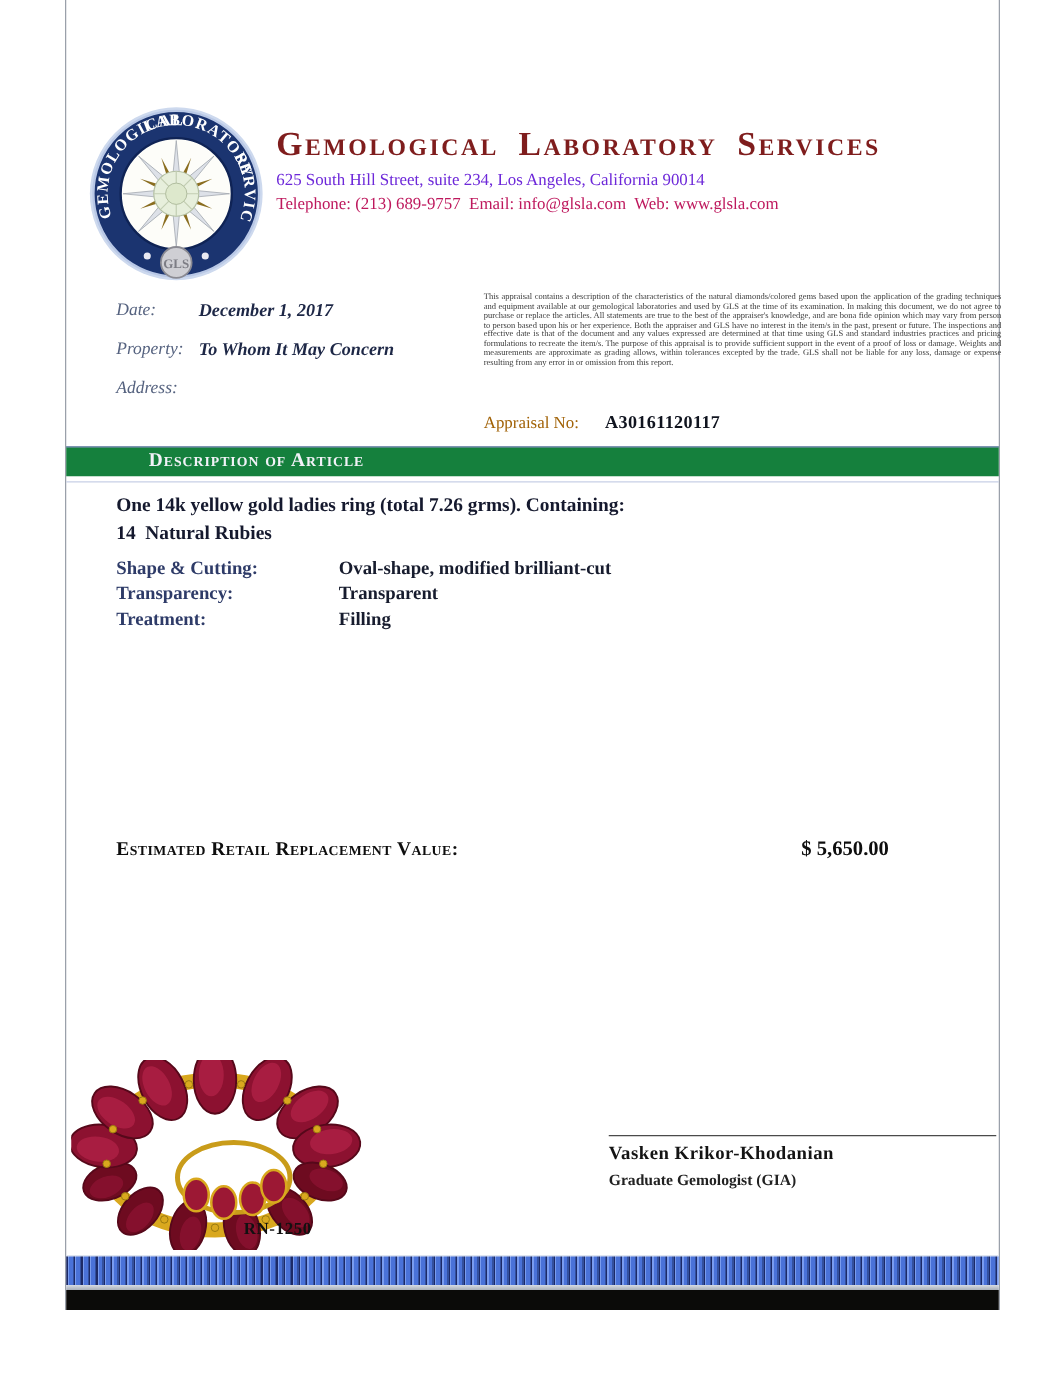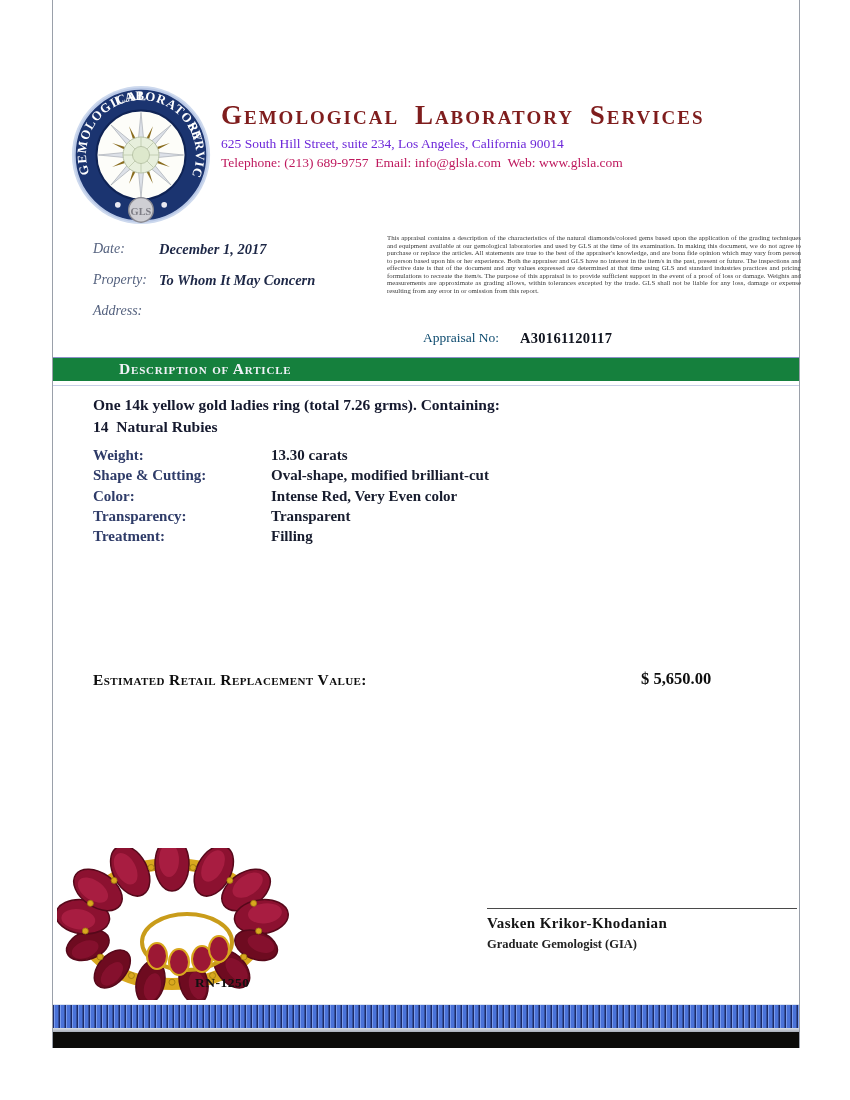--- a/index.html
+++ b/index.html
@@ -28,21 +28,21 @@
   .info-left { position:absolute; left:40px; top:241px; width:290px; }
   .info-row { display:flex; margin-bottom:14px;font-style:italic; }
   .info-label { width:66px; font-size:14px; color:#55627f; }
   .info-value { font-size:14.5px; font-weight:bold; color:#1d2746; }
   .disclaimer {
     position:absolute; left:334px; top:234px; width:414px;
     font-size:6.8px; line-height:7.5px; color:#3a3a3a; text-align:justify;
     font-family:"Liberation Serif",serif;
   }
   .appraisal-row { position:absolute; left:334px; top:330px; width:414px; display:flex; }
-  .appraisal-label { font-size:13.5px; color:#0c4a6e; width:97px;margin-left:36px; }
+  .appraisal-label { font-size:13.5px; color:#a16207; width:97px; }
   .appraisal-value { font-size:14.5px; font-weight:bold; color:#10141f; letter-spacing:0.3px; }
 
   
   .banner {
     position:absolute; left:0; top:357px; width:100%; height:24px;
     background:#15803d; border-top:1px solid #8d91c9;
   }
   .banner-title {
     position:absolute; left:66px; top:2px; font-variant:small-caps; font-weight:bold;
     color:#f2f2f8; font-size:15.5px; letter-spacing:0.8px;
@@ -177,30 +177,22 @@
     <div class="banner">
       <span class="banner-title">Description of Article</span>
     </div>
     <div class="banner-underline"></div>
 
     <div class="article-desc">One 14k yellow gold ladies ring (total 7.26 grms). Containing:
 14  Natural Rubies</div>
 
     <div class="details">
       <div class="detail-row">
-        <span class="detail-label">Weight:</span>
-        <span class="detail-value">13.30 carats</span>
-      </div>
-      <div class="detail-row">
         <span class="detail-label">Shape &amp; Cutting:</span>
         <span class="detail-value">Oval-shape, modified brilliant-cut</span>
-      </div>
-      <div class="detail-row">
-        <span class="detail-label">Color:</span>
-        <span class="detail-value">Intense Red, Very Even color</span>
       </div>
       <div class="detail-row">
         <span class="detail-label">Transparency:</span>
         <span class="detail-value">Transparent</span>
       </div>
       <div class="detail-row">
         <span class="detail-label">Treatment:</span>
         <span class="detail-value">Filling</span>
       </div>
     </div>

